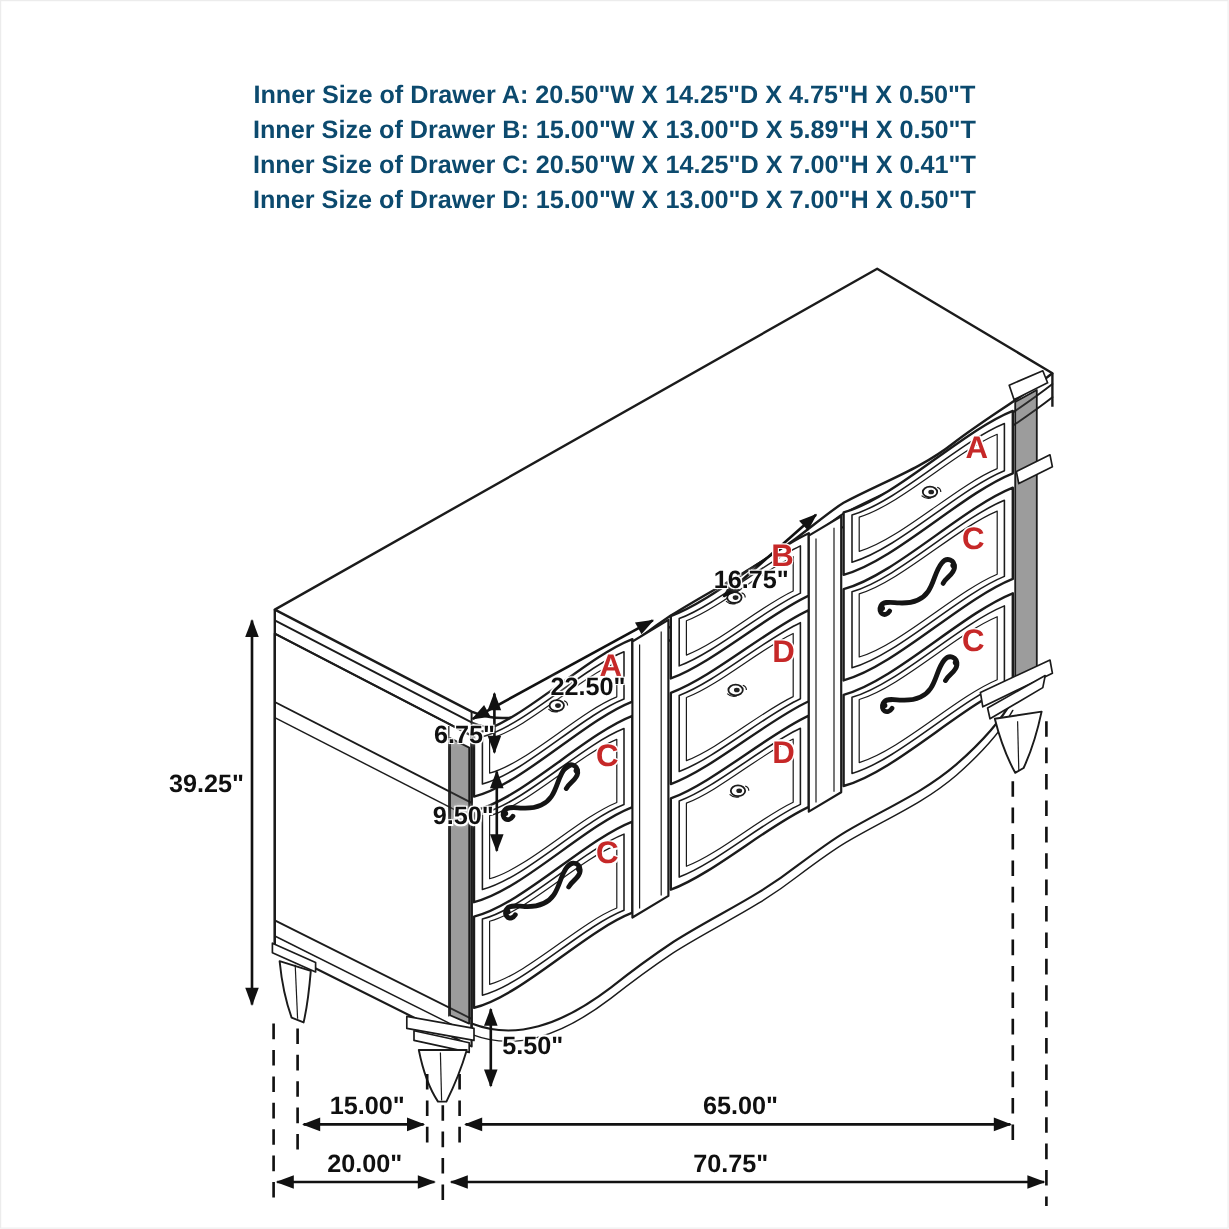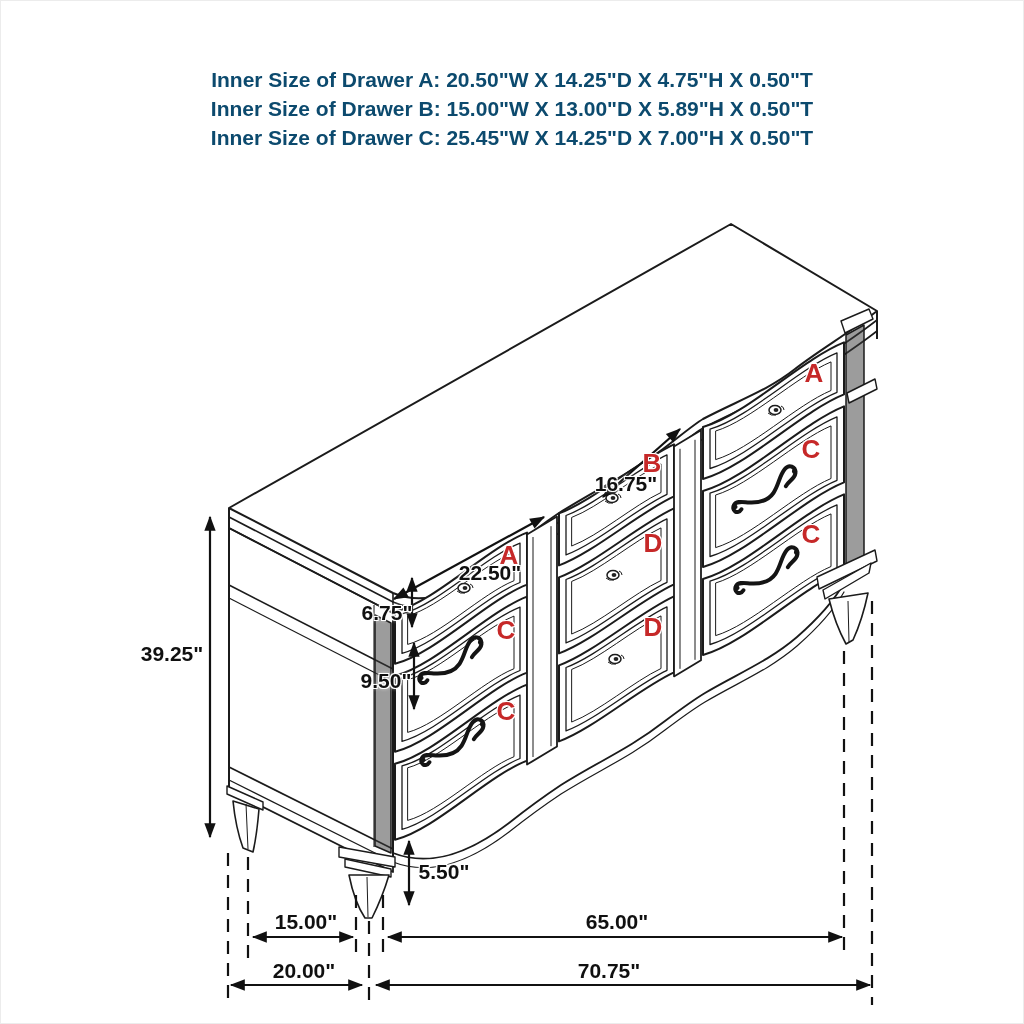--- a/index.html
+++ b/index.html
@@ -16,21 +16,22 @@
       text-shadow:-1px -1px 0 #fff,1px -1px 0 #fff,-1px 1px 0 #fff,1px 1px 0 #fff;}
 </style>
 </head>
 <body>
 
 <div class="stage">
 
   <div class="legend">
     <div>Inner Size of Drawer A: 20.50"W X 14.25"D X 4.75"H X 0.50"T</div>
     <div>Inner Size of Drawer B: 15.00"W X 13.00"D X 5.89"H X 0.50"T</div>
-    <div>Inner Size of Drawer C: 25.45"W X 14.25"D X 7.00"H X 0.50"T</div>
+    <div>Inner Size of Drawer C: 20.50"W X 14.25"D X 7.00"H X 0.41"T</div>
+    <div>Inner Size of Drawer D: 15.00"W X 13.00"D X 7.00"H X 0.50"T</div>
   </div>
 
   <svg id="art" width="1024" height="1024" viewBox="0 0 1024 1024">
       <defs>
         <marker id="arr" viewBox="-7 -5 14 10" refX="5" refY="0" markerWidth="8" markerHeight="7" orient="auto-start-reverse">
           <path d="M-6,-4.5 L6,0 L-6,4.5 Z" fill="#111"></path>
         </marker>
         <pattern id="hatch" width="4" height="3.2" patternUnits="userSpaceOnUse">
           <path d="M0,0.8 H4 M0,2.4 H4" stroke="#3a3a3a" stroke-width="0.9"></path>
         </pattern>

